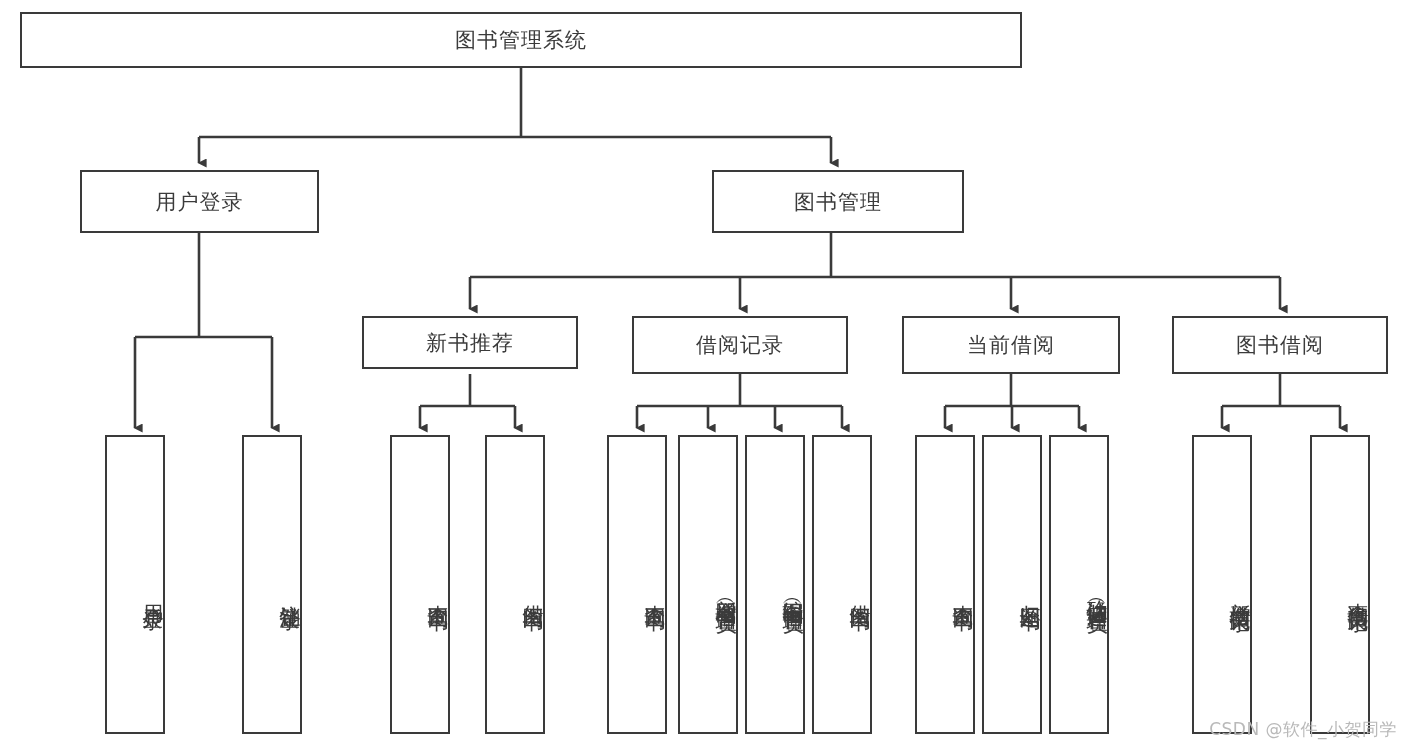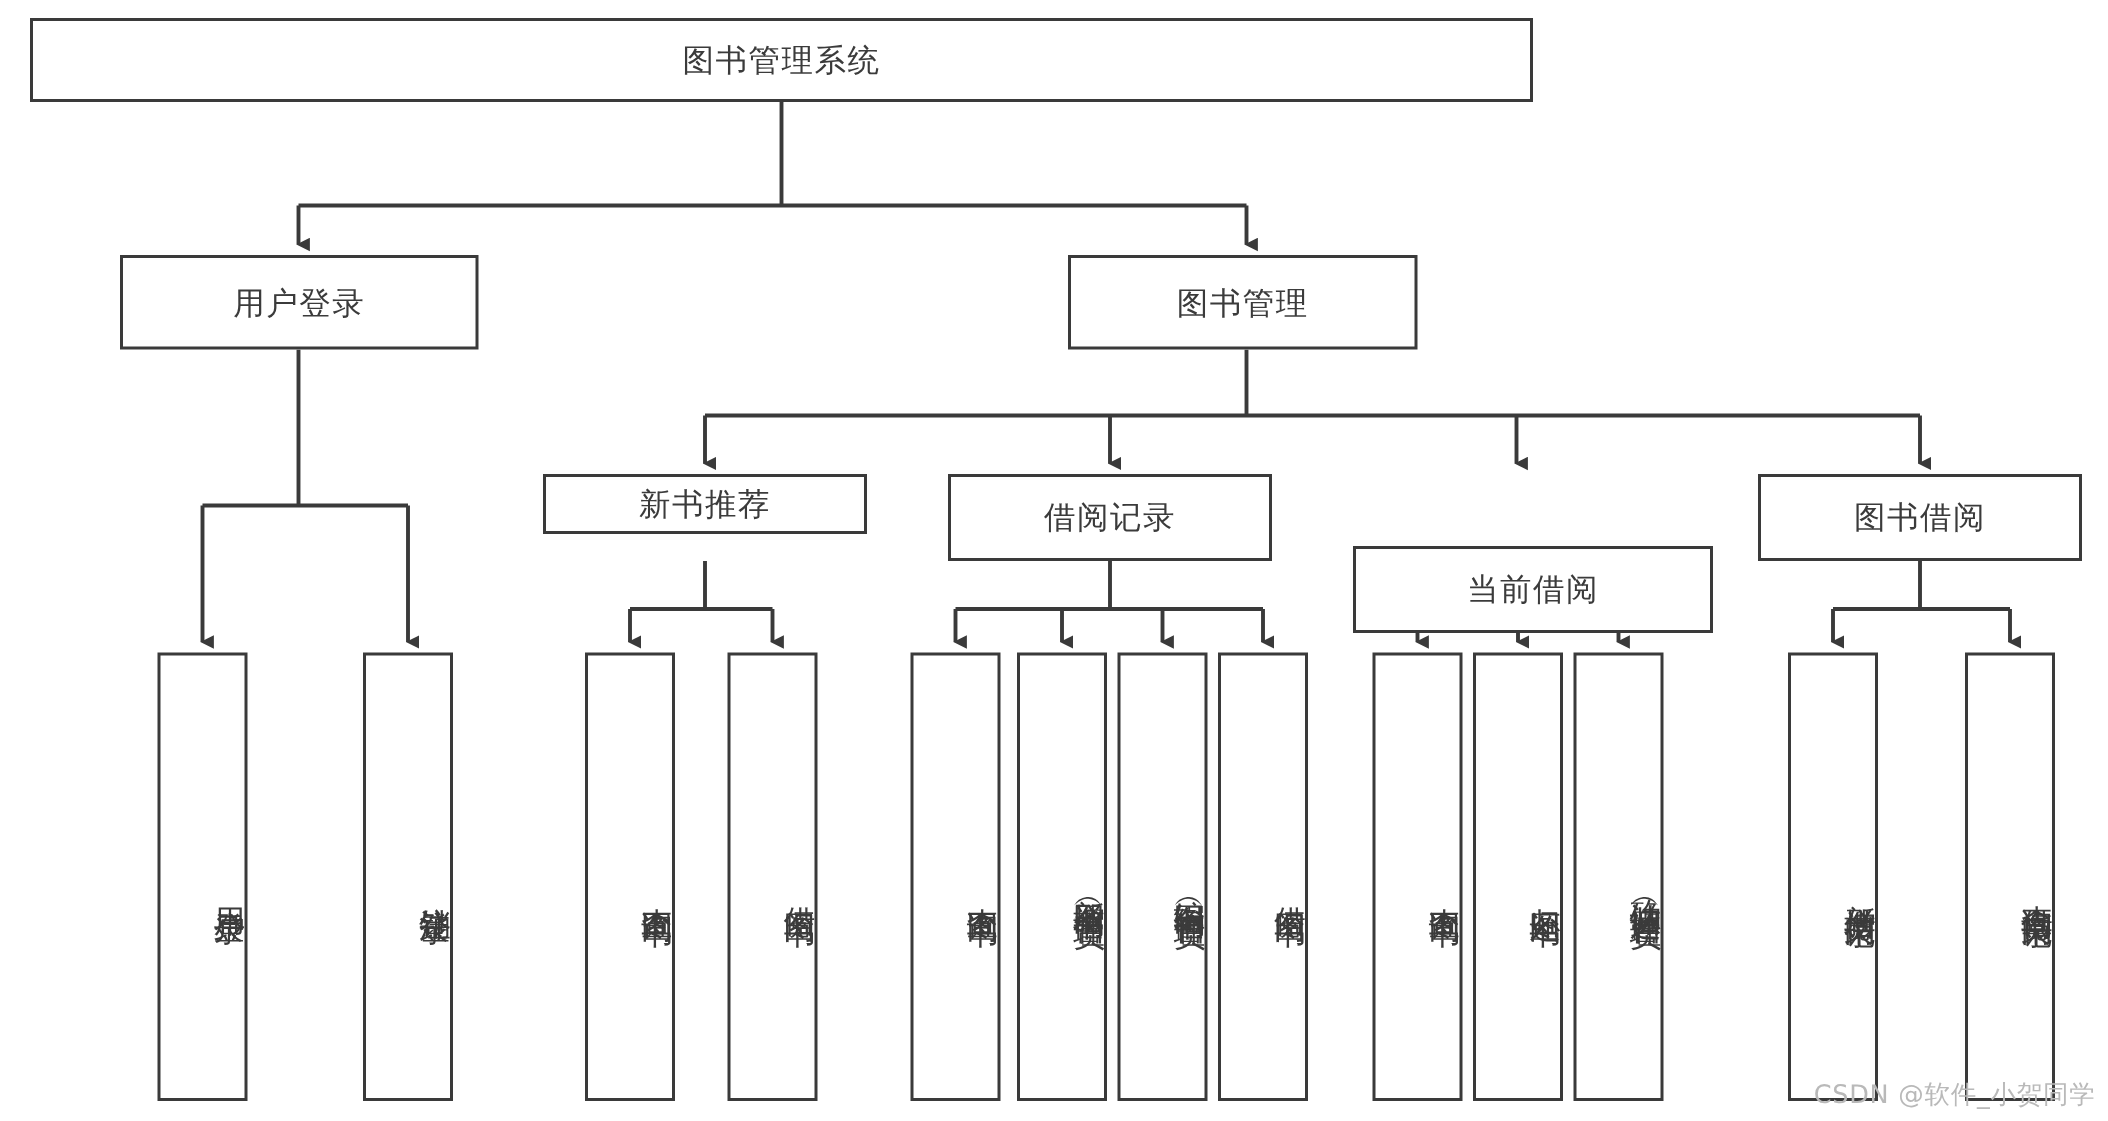--- a/index.html
+++ b/index.html
@@ -119,31 +119,31 @@
     </g>
   </svg>
 
   <div class="node horiz" style="left:20px; top:12px; width:1002px; height:56px;">
     <span>图书管理系统</span>
   </div>
 
   <div class="node horiz" style="left:80px; top:170px; width:239px; height:63px;">
     <span>用户登录</span>
   </div>
-  <div class="node horiz" style="left:712px; top:170px; width:233px; height:63px;">
+  <div class="node horiz" style="left:712px; top:170px; width:252px; height:63px;">
     <span>图书管理</span>
   </div>
 
-  <div class="node horiz" style="left:362px; top:316px; width:216px; height:40px;">
+  <div class="node horiz" style="left:362px; top:316px; width:216px; height:53px;">
     <span>新书推荐</span>
   </div>
   <div class="node horiz" style="left:632px; top:316px; width:216px; height:58px;">
     <span>借阅记录</span>
   </div>
-  <div class="node horiz" style="left:902px; top:316px; width:240px; height:58px;margin-top:48px;">
+  <div class="node horiz" style="left:902px; top:316px; width:218px; height:58px;">
     <span>当前借阅</span>
   </div>
   <div class="node horiz" style="left:1172px; top:316px; width:216px; height:58px;">
     <span>图书借阅</span>
   </div>
 
   <div class="node vert" style="left:105px; top:435px; width:60px; height:299px;">
     <span class="vlabel">用户登录</span>
   </div>
   <div class="node vert" style="left:242px; top:435px; width:60px; height:299px;">

